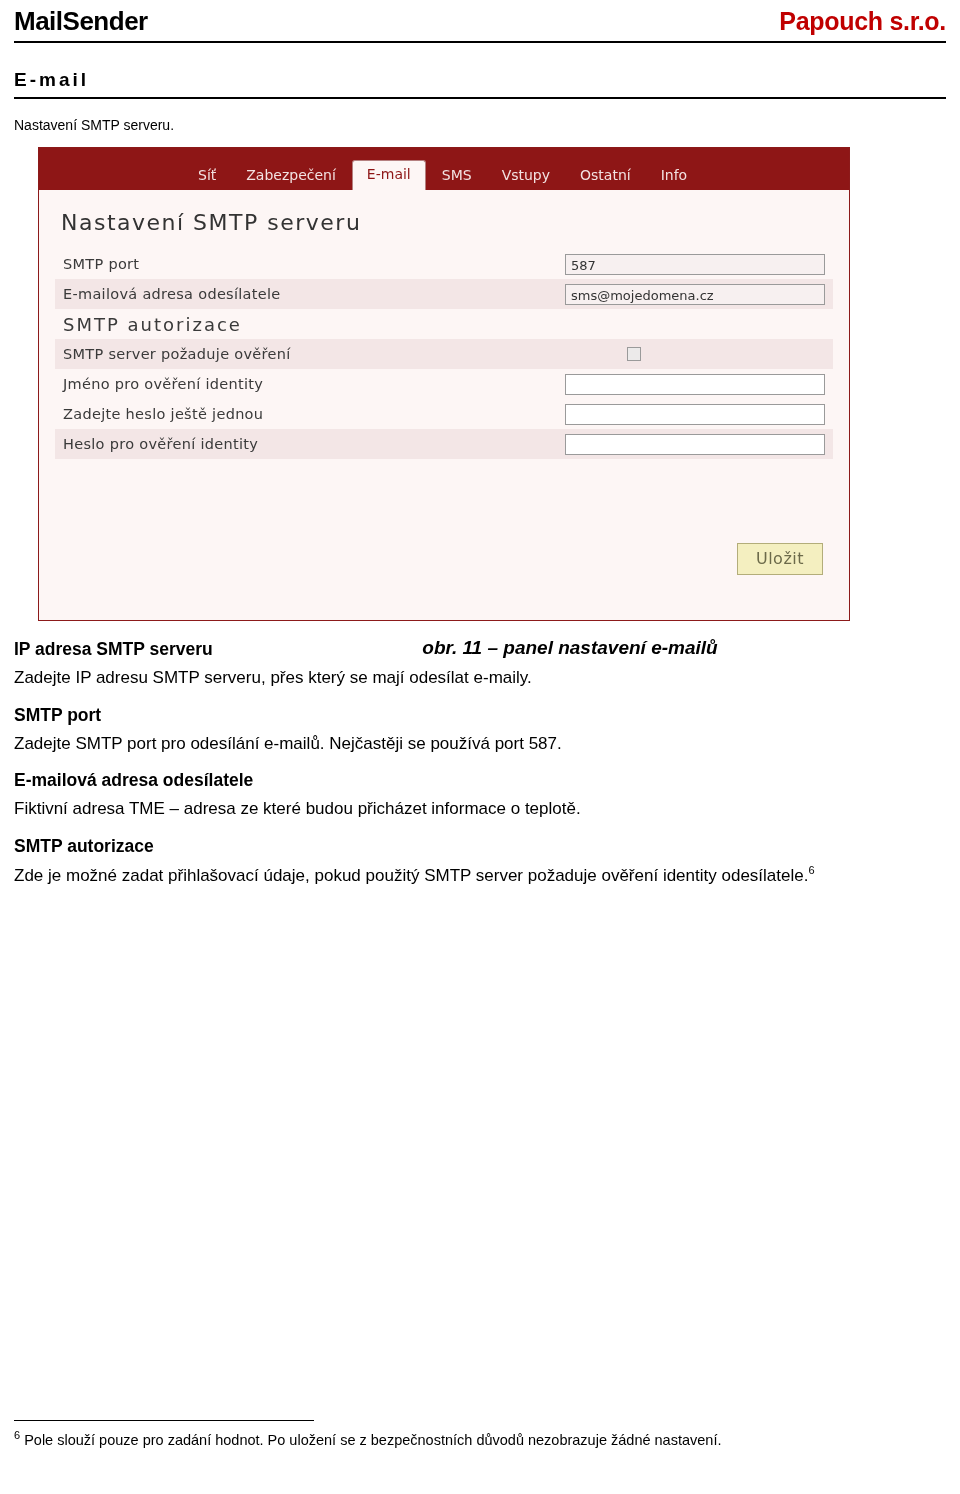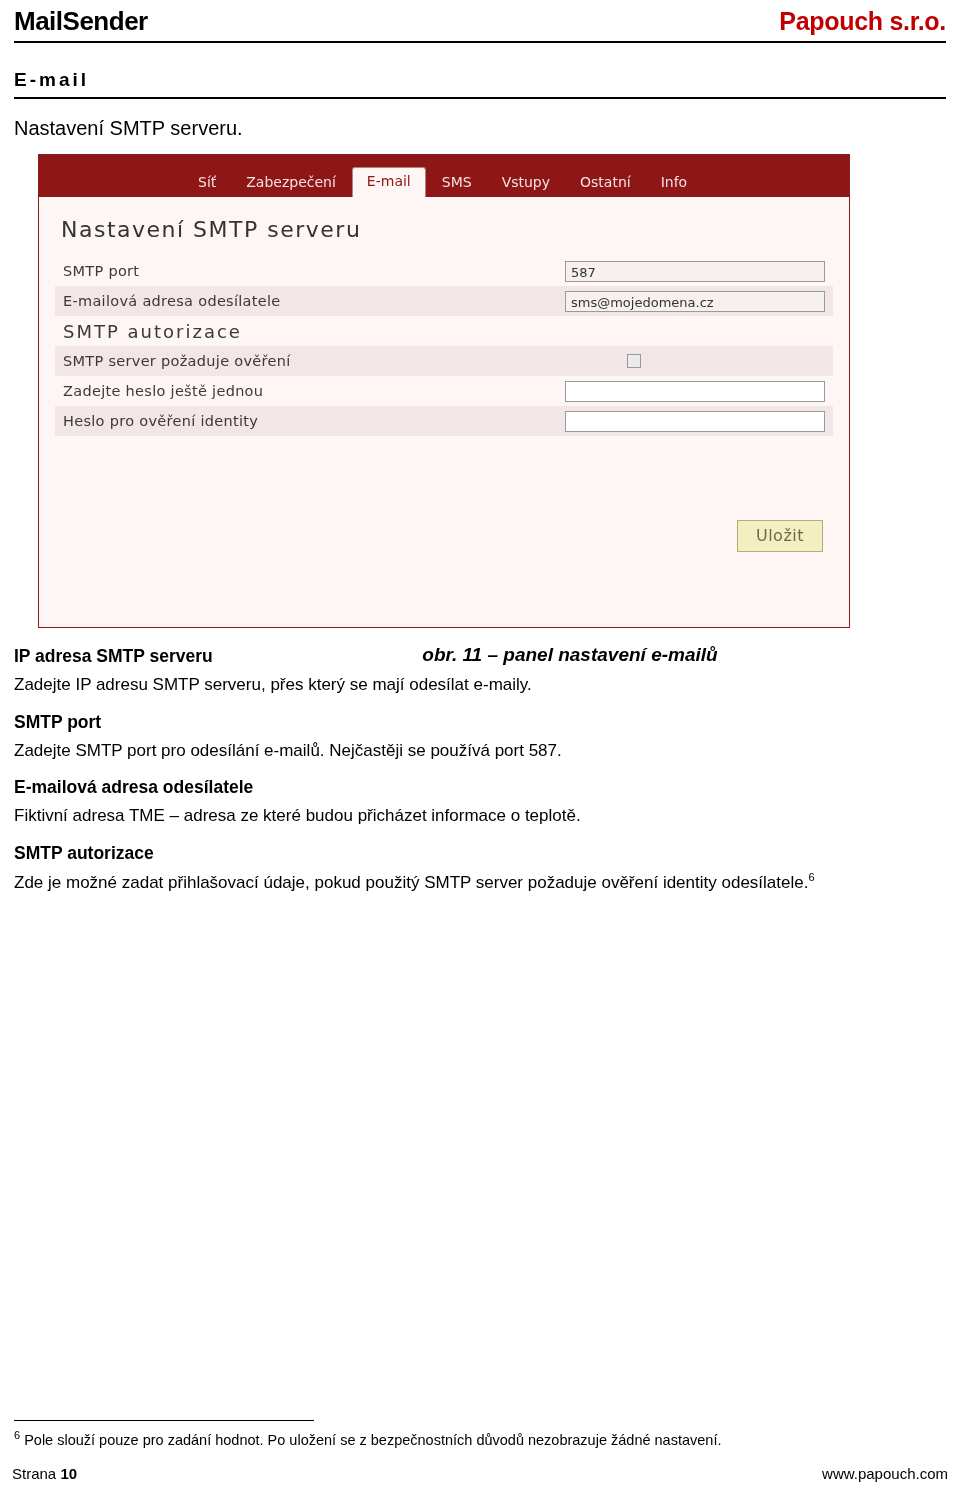--- a/index.html
+++ b/index.html
@@ -54,21 +54,21 @@
     font-weight: bold;
     letter-spacing: 3px;
     margin: 26px 0 6px 2px;
   }
   .section-rule {
     border-bottom: 2px solid #000;
     margin: 0 2px 18px 2px;
   }
 
   .lead-text {
-    font-size: 20px;
+    font-size: 14px;
     margin: 0 0 14px 2px;
   }
 
   
   .shot {
     position: relative;
     width: 812px;
     margin: 0 auto 0 26px;
     border: 1px solid #8c1a1a;
     background: #fdf6f5;
@@ -287,20 +287,24 @@
         <span class="row-label group">SMTP autorizace</span>
       </div>
 
       <div class="form-row shade">
         <span class="row-label">SMTP server požaduje ověření</span>
         <span class="chk-holder">
           <span class="chk"></span>
         </span>
       </div>
 
+      <div class="form-row">
+        <span class="row-label">Jméno pro ověření identity</span>
+        <span class="txt-input"></span>
+      </div>
 
       <div class="form-row">
         <span class="row-label">Zadejte heslo ještě jednou</span>
         <span class="txt-input"></span>
       </div>
 
       <div class="form-row shade">
         <span class="row-label">Heslo pro ověření identity</span>
         <span class="txt-input"></span>
       </div>
@@ -325,18 +329,14 @@
 
     <div class="b-head">SMTP autorizace</div>
     <div class="b-para"><span>Zde je možné zadat přihlašovací údaje, pokud použitý SMTP server požaduje ověření identity odesílatele.</span><sup>6</sup></div>
   </div>
 
   <div class="footnote-wrap">
     <div class="footnote-rule"></div>
     <div class="footnote"><sup>6</sup> <span>Pole slouží pouze pro zadání hodnot. Po uložení se z bezpečnostních důvodů nezobrazuje žádné nastavení.</span></div>
   </div>
 
-  <div class="footer">
-    <div class="pg"><span>Strana</span> <b>10</b></div>
-    <div>www.papouch.com</div>
-  </div>
 
 </div>
 
 </body></html>

